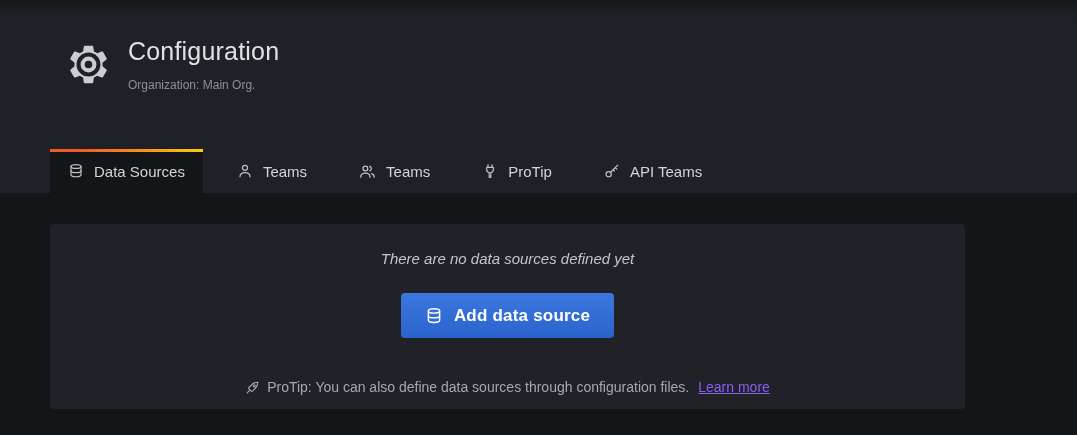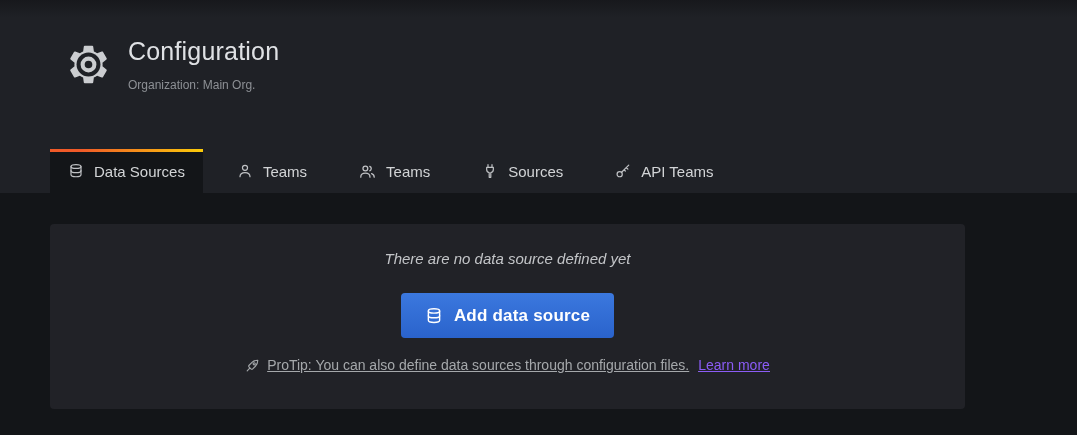--- a/index.html
+++ b/index.html
@@ -66,23 +66,23 @@
   .add-btn{
     margin-top:25px;height:45px;
     display:inline-flex;align-items:center;gap:11px;
     padding:0 24px;border:none;border-radius:4px;
     background:linear-gradient(180deg,var(--btn-top),var(--btn-bottom));
     color:#ffffff;font-family:"Liberation Sans",sans-serif;
     font-size:17px;font-weight:700;cursor:pointer;letter-spacing:.2px;justify-content:center;
   }
   .add-btn svg{stroke:#ffffff;}
   .protip{
-    margin-top:19px;
+    margin-top:41px;
     display:inline-flex;align-items:center;gap:7px;
-    font-size:14px;color:#a5a8ab;line-height:17px;text-decoration:underline;
+    font-size:14px;color:#a5a8ab;line-height:17px;
   }
   .protip svg{stroke:#a5a8ab;}
   .learn-more{
     color:#8b5cf6;text-decoration:underline;cursor:pointer;margin-left:2px;
   }
   svg.icon{fill:none;stroke-linecap:round;stroke-linejoin:round;}
 </style>
 </head>
 <body>
 
@@ -124,35 +124,35 @@
         <path d="M15.2 4.7a3.4 3.4 0 0 1 0 6.3"></path>
         <path d="M17.8 14.9c2.3.8 3.7 2.5 3.7 5.1"></path>
       </svg>
       <span>Teams</span>
     </a>
     <a class="tab">
       <svg class="icon" width="16" height="16" viewBox="0 0 24 24" stroke-width="1.8">
         <path d="M9 2.5v4.2M15 2.5v4.2"></path>
         <path d="M7 6.7h10v3a5 5 0 0 1-3.8 4.85V21.5h-2.4v-6.95A5 5 0 0 1 7 9.7z"></path>
       </svg>
-      <span>Sources</span>
+      <span>ProTip</span>
     </a>
     <a class="tab">
       <svg class="icon" width="16" height="16" viewBox="0 0 24 24" stroke-width="1.8">
         <circle cx="7" cy="16.7" r="3.9"></circle>
         <path d="M9.9 13.9L20.6 3.2M16.9 6.8l2.4 2.4M13.6 10.1l1.9 1.9"></path>
       </svg>
       <span>API Teams</span>
     </a>
   </nav>
 </header>
 
 <main class="content">
   <section class="empty-panel">
-    <div class="empty-message">There are no data source defined yet</div>
+    <div class="empty-message">There are no data sources defined yet</div>
 
     <button class="add-btn">
       <svg class="icon" width="18" height="18" viewBox="0 0 24 24" stroke-width="1.9">
         <ellipse cx="12" cy="5.3" rx="7.5" ry="2.9"></ellipse>
         <path d="M4.5 5.3v6.2c0 1.6 3.36 2.9 7.5 2.9s7.5-1.3 7.5-2.9V5.3"></path>
         <path d="M4.5 11.5v6.2c0 1.6 3.36 2.9 7.5 2.9s7.5-1.3 7.5-2.9v-6.2"></path>
       </svg>
       <span>Add data source</span>
     </button>
 

